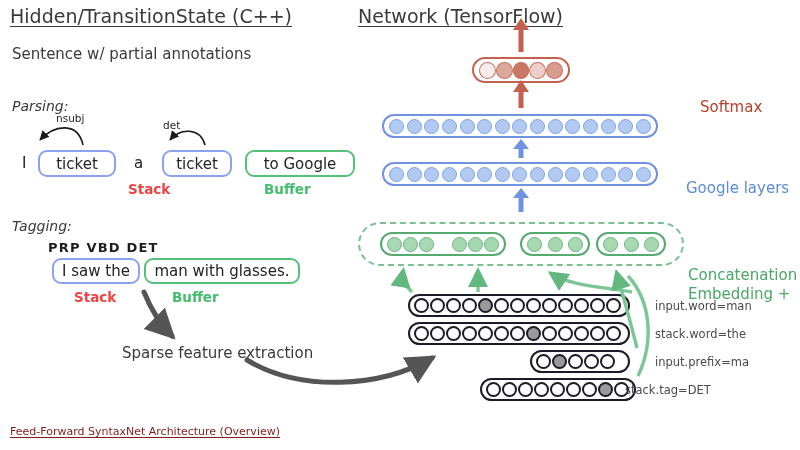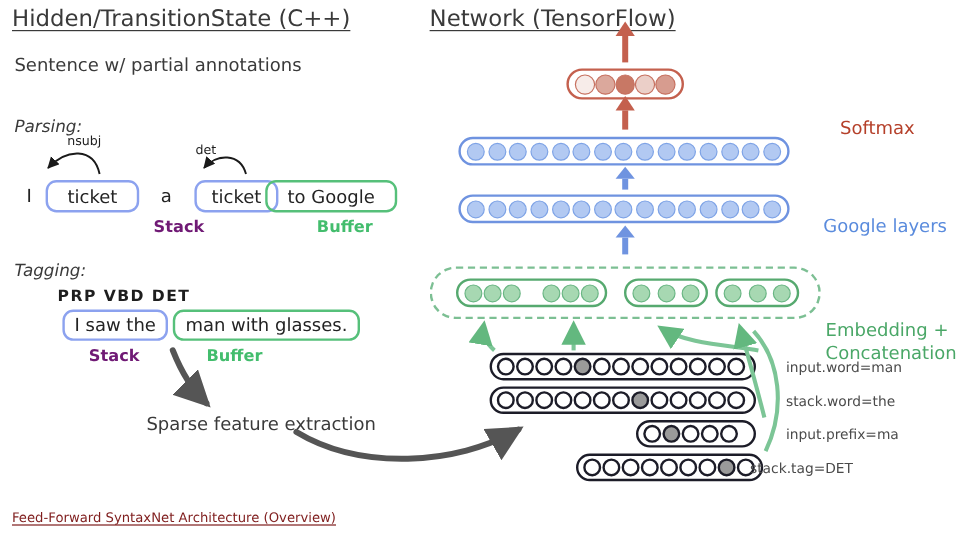--- a/index.html
+++ b/index.html
@@ -55,21 +55,21 @@
     color: #232323;
     padding: 2px 8px;
     white-space: nowrap;
     box-sizing: border-box;
     display: flex; align-items: center; justify-content: center;
   }
   .token-box.green { border-color: #56c07a; }
   .stack-label {
     font-size: 13.5px;
     font-weight: bold;
-    color: #701a75;
+    color: #ef4444;
     white-space: nowrap;
   }
   .buffer-label {
     font-size: 13.5px;
     font-weight: bold;
     color: #43bd6d;
     white-space: nowrap;
   }
   .arc-label {
     font-size: 10.5px;
@@ -172,43 +172,43 @@
 
 <div class="abs italic-label" style="left:12px; top:98px;">Parsing:</div>
 
 <div class="abs arc-label" style="left:56px; top:112px;">nsubj</div>
 <div class="abs arc-label" style="left:163px; top:119px;">det</div>
 
 <div class="abs plain-token" style="left:22px; top:154px;">I</div>
 <div class="abs token-box" style="left:38px; top:150px; width:78px; height:27px;">ticket</div>
 <div class="abs plain-token" style="left:134px; top:154px;">a</div>
 <div class="abs token-box" style="left:162px; top:150px; width:70px; height:27px;">ticket</div>
-<div class="abs token-box green" style="left:221px; top:150px; width:110px; height:27px;">to   Google</div>
+<div class="abs token-box green" style="left:245px; top:150px; width:110px; height:27px;">to   Google</div>
 
 <div class="abs stack-label" style="left:128px; top:181px;">Stack</div>
 <div class="abs buffer-label" style="left:264px; top:181px;">Buffer</div>
 
 <div class="abs italic-label" style="left:12px; top:218px;">Tagging:</div>
 <div class="abs pos-tags" style="left:48px; top:240px;">PRP VBD DET</div>
 
 <div class="abs token-box" style="left:52px; top:258px; width:88px; height:26px;">I  saw  the</div>
 <div class="abs token-box green" style="left:144px; top:258px; width:156px; height:26px;">man  with  glasses.</div>
 
 <div class="abs stack-label" style="left:74px; top:289px;">Stack</div>
 <div class="abs buffer-label" style="left:172px; top:289px;">Buffer</div>
 
 <div class="abs body-text" style="left:122px; top:344px;">Sparse feature extraction</div>
 
 <div class="abs section-title" style="left:358px; top:5px;">Network (TensorFlow)</div>
 
 <div class="abs right-label red" style="left:700px; top:62px;">Softmax</div>
 <div class="abs right-label blue" style="left:686px; top:143px;">Google layers</div>
 <div class="abs right-label green" style="left:688px; top:230px;">
+  <div>Concatenation</div>
   <div>Embedding +</div>
-  <div>Concatenation</div>
 </div>
 
 <div class="abs layer-pill red" id="softmax-pill" style="left:472px; top:57px; width:98px; height:26px;">
     <div class="node red" style="width: 17px; height: 17px; background: rgba(190, 96, 74, 0.12);"></div>
     <div class="node red" style="width: 17px; height: 17px; background: rgba(190, 96, 74, 0.55);"></div>
     <div class="node red" style="width: 17px; height: 17px; background: rgba(190, 96, 74, 0.85);"></div>
     <div class="node red" style="width: 17px; height: 17px; background: rgba(190, 96, 74, 0.3);"></div>
     <div class="node red" style="width: 17px; height: 17px; background: rgba(190, 96, 74, 0.62);"></div>
   </div>
 

